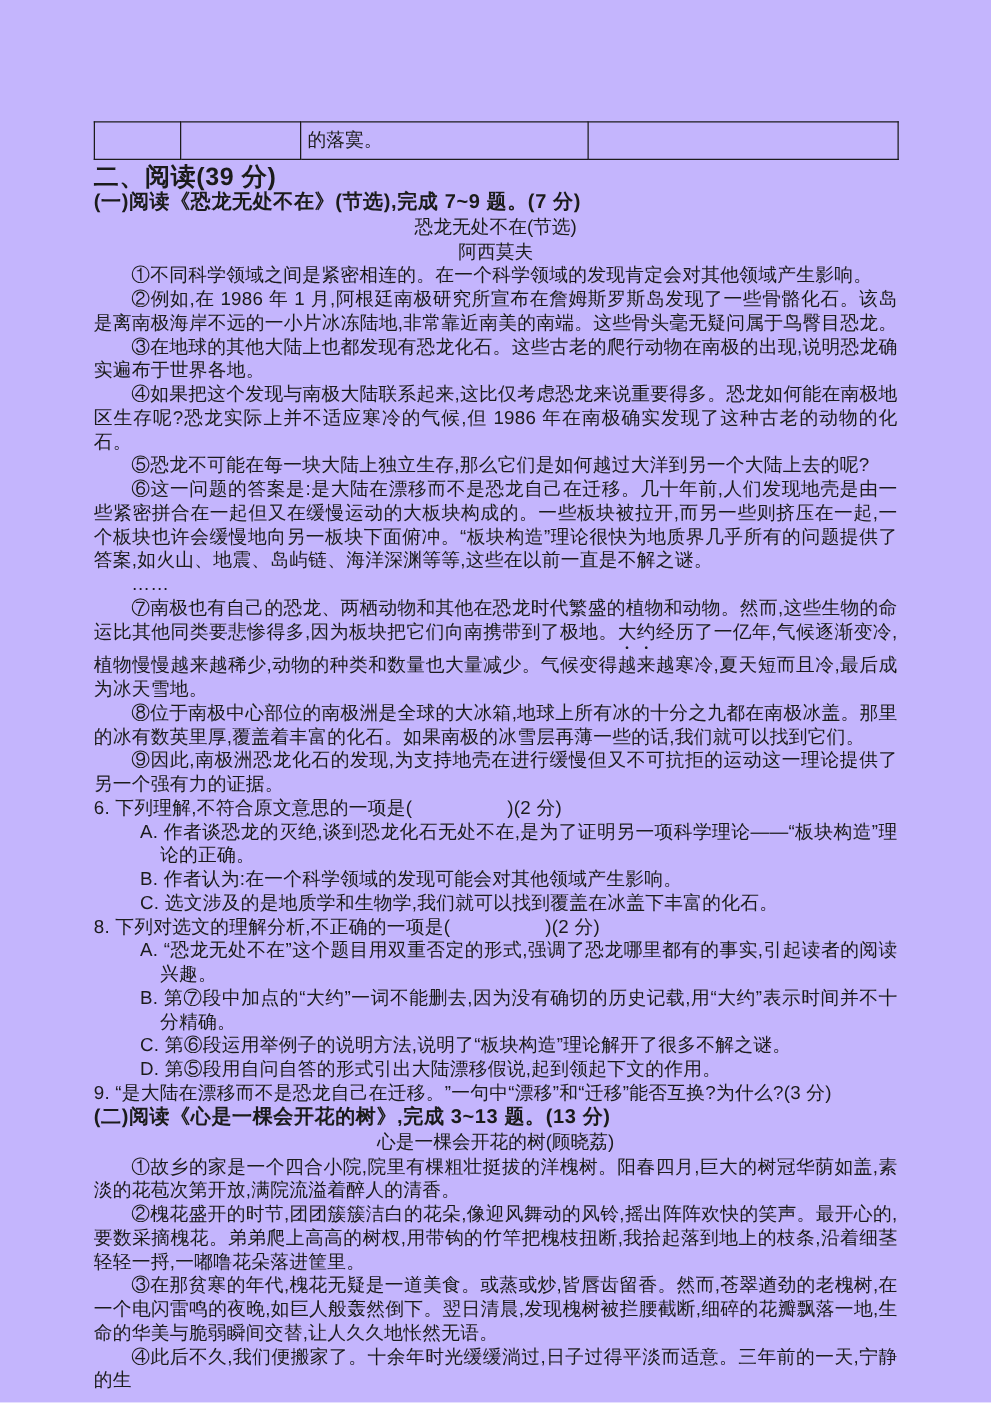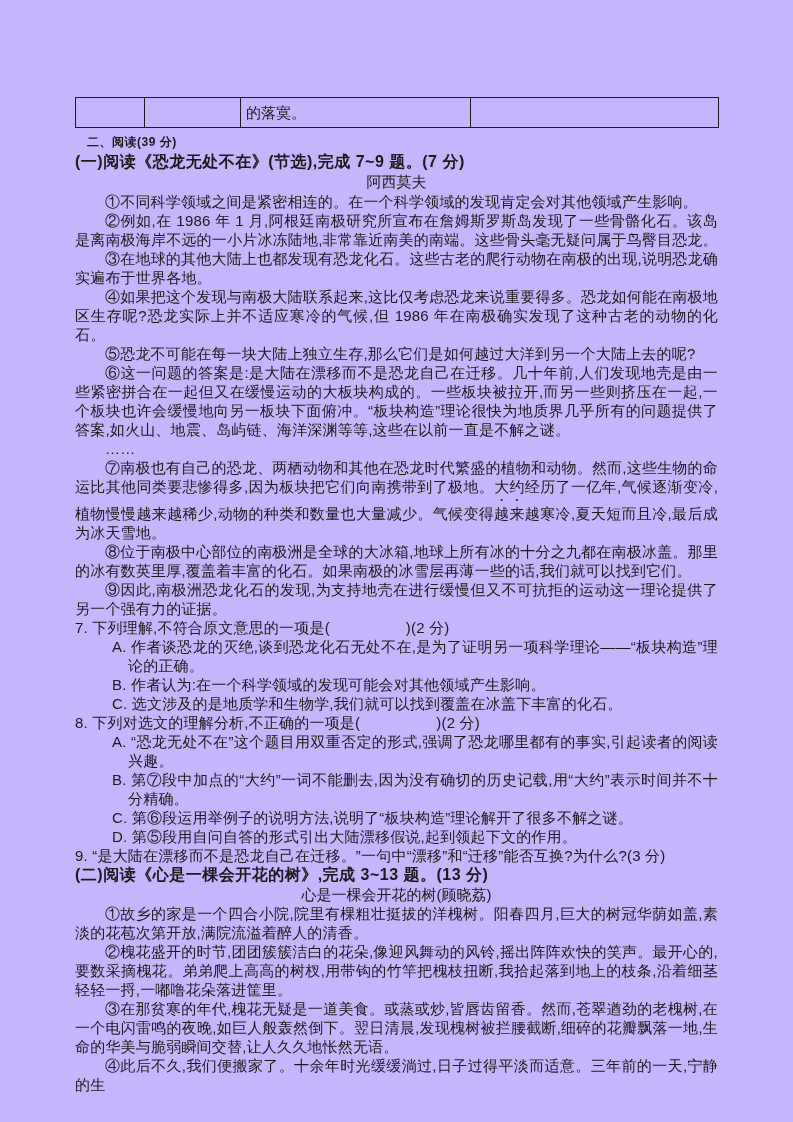--- a/index.html
+++ b/index.html
@@ -31,25 +31,24 @@
     border: 1.6px solid #1c1c1c;
     height: 27px;
     font-size: 15px;
     line-height: 18px;
     padding: 1px 5px;
     vertical-align: middle;
     overflow: hidden;
   }
   .h-section {
     font-weight: bold;
-    font-size: 12px;
+    font-size: 20px;
     line-height: 20px;
     margin-top: 4px;
     letter-spacing: 0.5px;
-    margin-left: 12px;
   }
   .h-sub {
     font-weight: bold;
     font-size: 16px;
     line-height: 20px;
     letter-spacing: 0.5px;
   }
   .ctitle {
     text-align: center;
     font-size: 15px;
@@ -104,35 +103,36 @@
         <td></td>
         <td></td>
         <td>的落寞。</td>
         <td></td>
       </tr>
     </tbody>
       </table>
 
     <div class="h-section">二、阅读(39 分)</div>
     <div class="h-sub">(一)阅读《恐龙无处不在》(节选),完成 7~9 题。(7 分)</div>
+    <div class="ctitle">恐龙无处不在(节选)</div>
     <div class="ctitle">阿西莫夫</div>
 
     <p class="para">①不同科学领域之间是紧密相连的。在一个科学领域的发现肯定会对其他领域产生影响。</p>
     <p class="para">②例如,在 1986 年 1 月,阿根廷南极研究所宣布在詹姆斯罗斯岛发现了一些骨骼化石。该岛是离南极海岸不远的一小片冰冻陆地,非常靠近南美的南端。这些骨头毫无疑问属于鸟臀目恐龙。</p>
     <p class="para">③在地球的其他大陆上也都发现有恐龙化石。这些古老的爬行动物在南极的出现,说明恐龙确实遍布于世界各地。</p>
     <p class="para">④如果把这个发现与南极大陆联系起来,这比仅考虑恐龙来说重要得多。恐龙如何能在南极地区生存呢?恐龙实际上并不适应寒冷的气候,但 1986 年在南极确实发现了这种古老的动物的化石。</p>
     <p class="para">⑤恐龙不可能在每一块大陆上独立生存,那么它们是如何越过大洋到另一个大陆上去的呢?</p>
     <p class="para">⑥这一问题的答案是:是大陆在漂移而不是恐龙自己在迁移。几十年前,人们发现地壳是由一些紧密拼合在一起但又在缓慢运动的大板块构成的。一些板块被拉开,而另一些则挤压在一起,一个板块也许会缓慢地向另一板块下面俯冲。“板块构造”理论很快为地质界几乎所有的问题提供了答案,如火山、地震、岛屿链、海洋深渊等等,这些在以前一直是不解之谜。</p>
     <p class="para">……</p>
     <p class="para"><span>⑦南极也有自己的恐龙、两栖动物和其他在恐龙时代繁盛的植物和动物。然而,这些生物的命运比其他同类要悲惨得多,因为板块把它们向南携带到了极地。</span><span class="emph">大约</span><span>经历了一亿年,气候逐渐变冷,植物慢慢越来越稀少,动物的种类和数量也大量减少。气候变得越来越寒冷,夏天短而且冷,最后成为冰天雪地。</span></p>
     <p class="para">⑧位于南极中心部位的南极洲是全球的大冰箱,地球上所有冰的十分之九都在南极冰盖。那里的冰有数英里厚,覆盖着丰富的化石。如果南极的冰雪层再薄一些的话,我们就可以找到它们。</p>
     <p class="para">⑨因此,南极洲恐龙化石的发现,为支持地壳在进行缓慢但又不可抗拒的运动这一理论提供了另一个强有力的证据。</p>
 
     <div>
-      <p class="stem">7. 下列理解,不符合原文意思的一项是(　　　　　)(2 分)</p>
+      <p class="stem">6. 下列理解,不符合原文意思的一项是(　　　　　)(2 分)</p>
       <p class="option">A. 作者谈恐龙的灭绝,谈到恐龙化石无处不在,是为了证明另一项科学理论——“板块构造”理论的正确。</p>
       <p class="option">B. 作者认为:在一个科学领域的发现可能会对其他领域产生影响。</p>
       <p class="option">C. 选文涉及的是地质学和生物学,我们就可以找到覆盖在冰盖下丰富的化石。</p>
     </div>
 
     <div>
       <p class="stem">8. 下列对选文的理解分析,不正确的一项是(　　　　　)(2 分)</p>
       <p class="option">A. “恐龙无处不在”这个题目用双重否定的形式,强调了恐龙哪里都有的事实,引起读者的阅读兴趣。</p>
       <p class="option">B. 第⑦段中加点的“大约”一词不能删去,因为没有确切的历史记载,用“大约”表示时间并不十分精确。</p>
       <p class="option">C. 第⑥段运用举例子的说明方法,说明了“板块构造”理论解开了很多不解之谜。</p>

